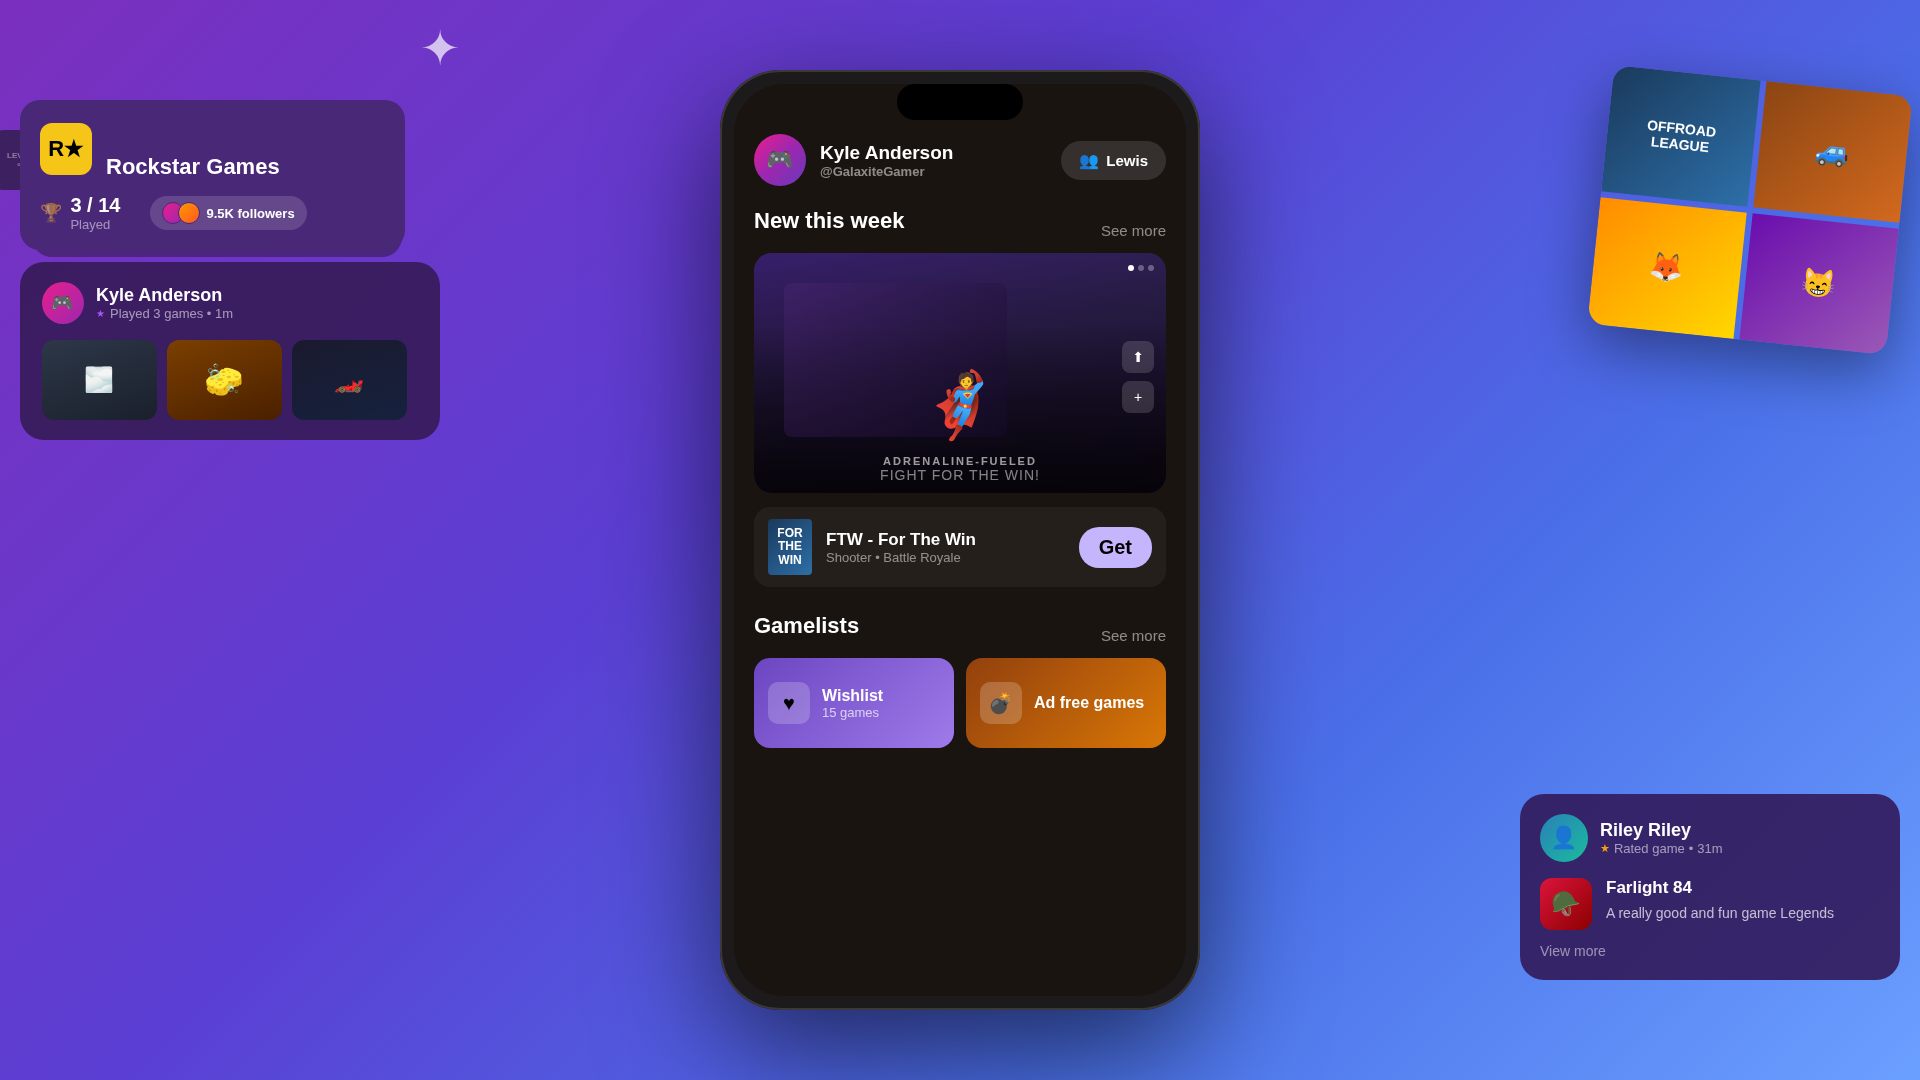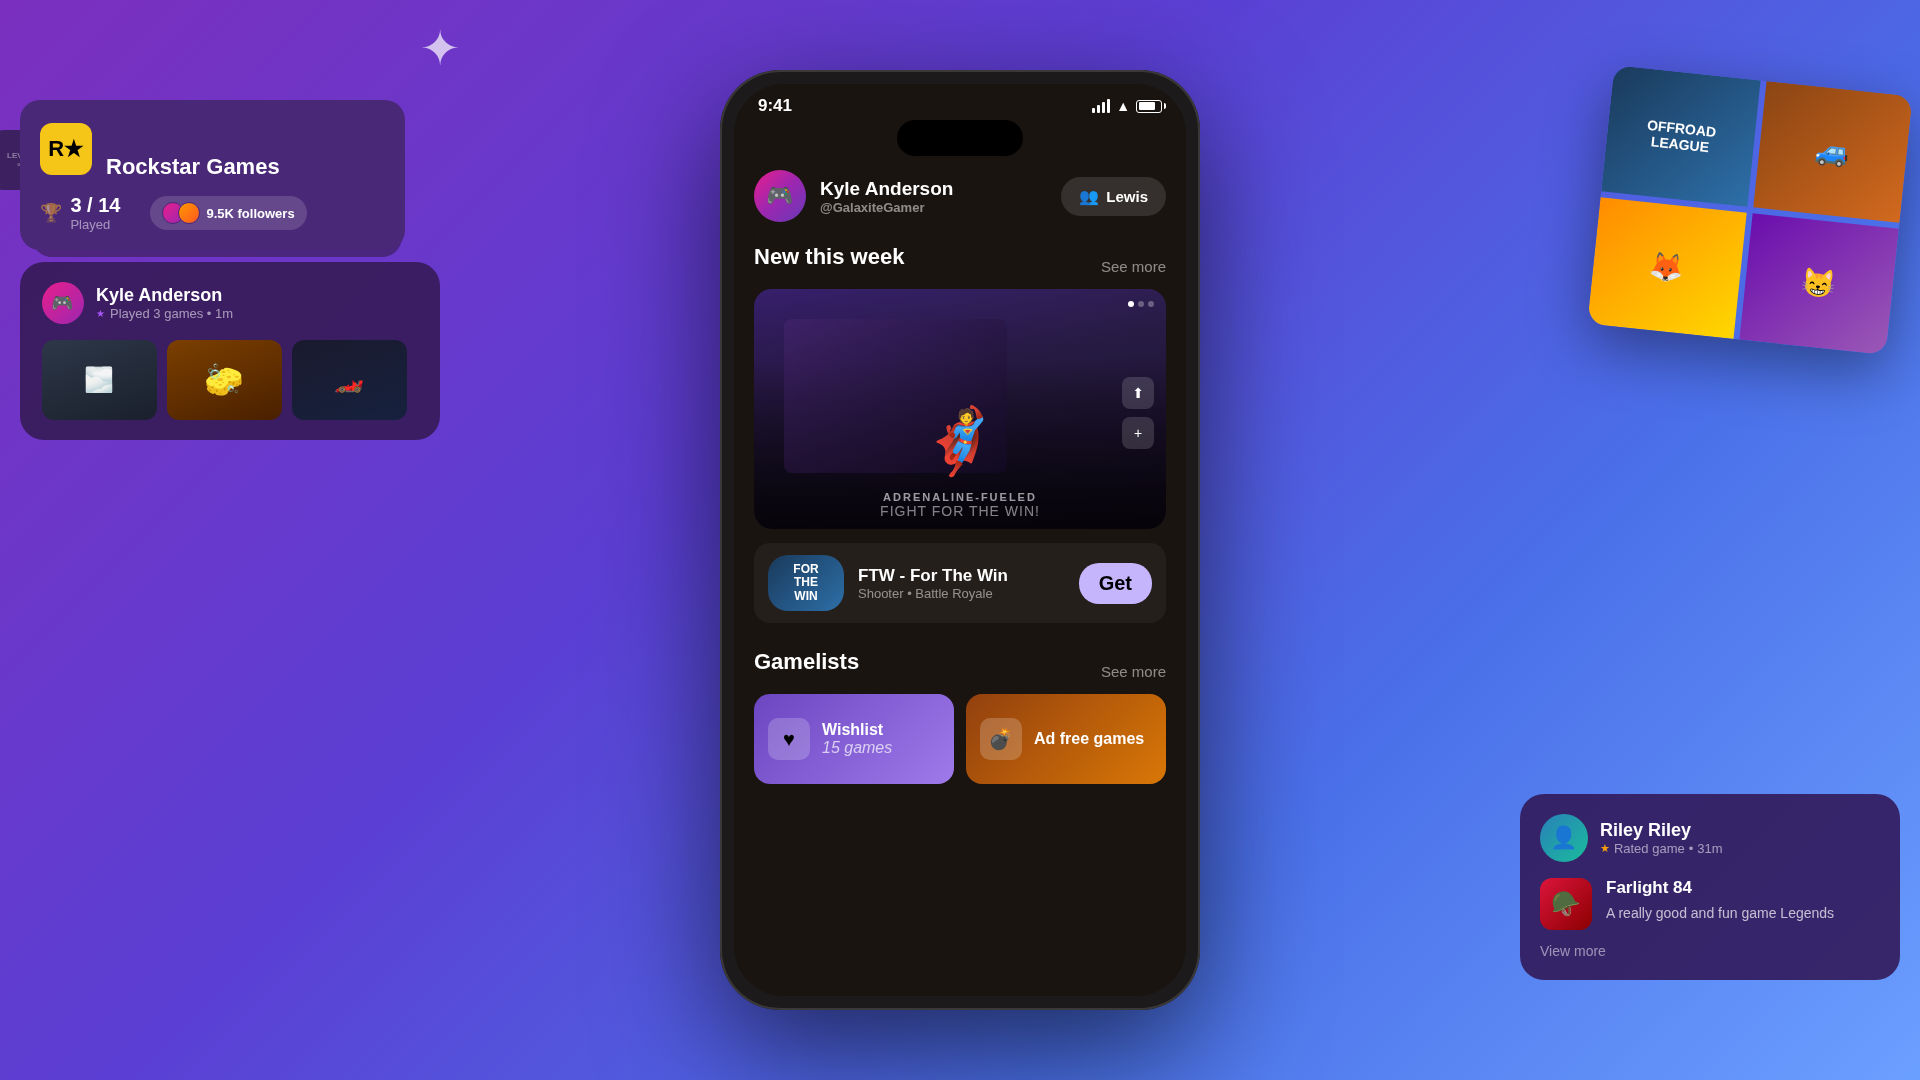--- a/index.html
+++ b/index.html
@@ -466,23 +466,23 @@
     .game-list-item {
       background: rgba(255,255,255,0.05);
       border-radius: 16px;
       padding: 12px 14px;
       display: flex;
       align-items: center;
       gap: 14px;
       margin-bottom: 20px;
     }
     .game-icon {
-      width: 76px;
+      width: 44px;
       height: 56px;
-      border-radius: 20px;
+      border-radius: 4px;
       background: linear-gradient(135deg, #2D3748, #4A5568);
       display: flex;
       align-items: center;
       justify-content: center;
       font-size: 24px;
       flex-shrink: 0;
       font-weight: 900;
       color: #fff;
     }
     .game-icon-ftw {
@@ -548,23 +548,22 @@
       font-size: 20px;
       flex-shrink: 0;
     }
     .gl-info {}
     .gl-name {
       font-size: 16px;
       font-weight: 700;
       color: #fff;
     }
     .gl-count {
-      font-size: 16px;
+      font-size: 13px;
       color: rgba(255,255,255,0.7);
-      font-style: italic;
     }
 
     
     
     .offroad-card {
       position: absolute;
       top: 80px;
       right: 20px;
       width: 300px;
       height: 260px;
@@ -727,35 +726,20 @@
       </div>
     </div>
   </div>
 
 </div>
 
 <div class="phone-wrapper">
   <div class="phone-outer">
     <div class="phone-screen">
 
-      <div class="status-bar">
-        <span class="time">9:41</span>
-        <div class="status-icons">
-          <div class="signal-bars">
-            <div class="bar b1"></div>
-            <div class="bar b2"></div>
-            <div class="bar b3"></div>
-            <div class="bar b4"></div>
-          </div>
-          <span class="wifi-icon">▲</span>
-          <div class="battery">
-            <div class="battery-fill"></div>
-          </div>
-        </div>
-      </div>
 
       <div class="dynamic-island"></div>
 
       <div class="profile-header">
         <div class="profile-left">
           <div class="profile-avatar">
             <span>🎮</span>
           </div>
           <div>
             <div class="profile-name">Kyle Anderson</div>

